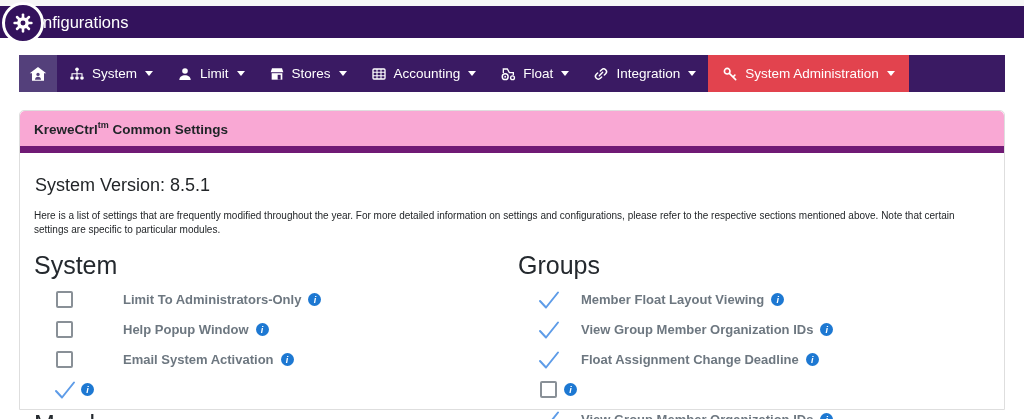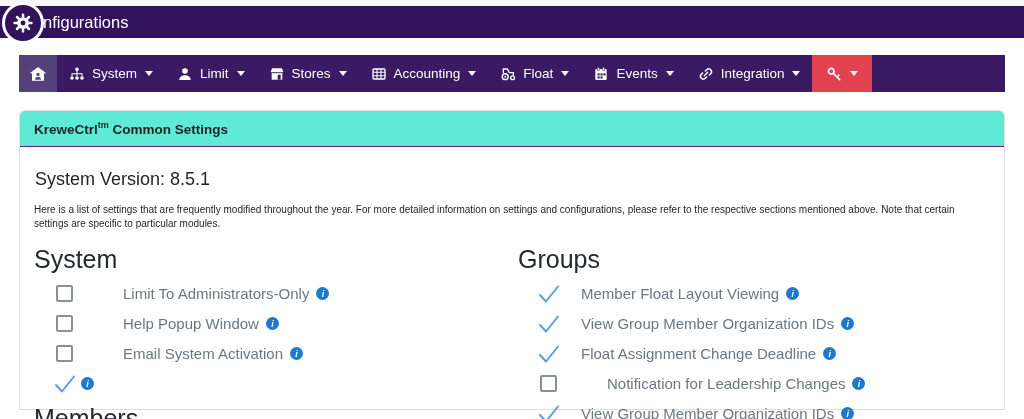--- a/index.html
+++ b/index.html
@@ -20,35 +20,35 @@
   .nav-item { display:flex; align-items:center; padding:0 12px; gap:7px; cursor:pointer; white-space:nowrap; }
   .nav-item.home { width:38px; padding:0; justify-content:center; background:#54407b; }
   .nav-item.highlighted { background:#e2434e; padding:0 14px; }
   .nav-ic { width:16px; height:16px; flex:0 0 auto; }
   .nav-item.home .nav-ic { width:18px; height:18px; }
   .caret { width:0; height:0; border-left:4px solid transparent; border-right:4px solid transparent;
     border-top:5px solid #fff; margin-left:1px; }
 
   
   .card { margin:18px 19px 0; border:1px solid #dedede; border-radius:5px 5px 0 0; height:300px; }
-  .card-header { background:#5eead4; border-bottom:1px solid #701a75; padding:9px 14px;
+  .card-header { background:#f9a8d4; border-bottom:7px solid #701a75; padding:9px 14px;
     font-size:13.5px; font-weight:bold; color:#1f2327; border-radius:5px 5px 0 0; }
   .card-header sup { font-size:9px; }
   .card-body { padding:16px 14px 0; color:#232629; }
   .version-line { font-size:18px; margin:6px 0 0 1px; }
   .description { font-size:10px; line-height:1.45; margin-top:13px; }
 
   .cols { display:grid; grid-template-columns:1fr 1fr; margin-top:8px; }
   .col.right { padding-left:6px; }
   .section-heading { font-size:25px; font-weight:400; color:#24292e; margin:5px 0 5px 0; }
   .setting-row { display:flex; align-items:center; height:30px; }
   .cbx { width:18px; height:18px; margin-left:22px; display:flex; align-items:center; justify-content:center; cursor:pointer; flex:0 0 auto; }
   .cbx.unchecked { width:17px; height:17px; border:2px solid #899097; border-radius:2px; background:#fff; }
   .cbx.checked svg { width:24px; height:24px; overflow:visible; }
-  .setting-label { margin-left:50px; font-size:15px; font-weight:normal; color:#6d7780;text-align:center; }
+  .setting-label { margin-left:50px; font-size:13px; font-weight:bold; color:#6d7780;text-align:center; }
   .cbx.checked + .setting-label { margin-left:23px; }
   .info { width:13px; height:13px; margin-left:7px; border-radius:50%; background:#1d78d2; color:#fff;
     font-size:9px; font-weight:bold; font-style:italic; display:inline-flex; align-items:center; justify-content:center;
     cursor:pointer; flex:0 0 auto; }
   svg.sprite { position:absolute; width:0; height:0; }
 </style>
 </head>
 <body>
 
 <svg class="sprite" xmlns="http://www.w3.org/2000/svg">
@@ -170,36 +170,30 @@
       </div>
       <div class="nav-item">
         <svg class="nav-ic">
           <use href="#tractor-icon"></use>
         </svg>
         <span class="nav-label">Float</span>
         <span class="caret"></span>
       </div>
       <div class="nav-item">
         <svg class="nav-ic">
-          <use href="#calendar-icon"></use>
-        </svg>
-        <span class="nav-label">Events</span>
-        <span class="caret"></span>
-      </div>
-      <div class="nav-item">
-        <svg class="nav-ic">
           <use href="#link-icon"></use>
         </svg>
         <span class="nav-label">Integration</span>
         <span class="caret"></span>
       </div>
       <div class="nav-item highlighted">
         <svg class="nav-ic">
           <use href="#key-icon"></use>
         </svg>
+        <span class="nav-label">System Administration</span>
         <span class="caret"></span>
       </div>
     </div>
 </nav>
 
 <section class="card">
   <div class="card-header">
     <span>KreweCtrl</span><sup>tm</sup><span> Common Settings</span>
   </div>
   <div class="card-body">
@@ -257,21 +251,20 @@
             <span class="cbx checked">
               <svg viewBox="0 0 24 24">
                 <path d="M3 13 L9 19.5 L21 4.5" fill="none" stroke="#5e9ce8" stroke-width="2" stroke-linecap="round" stroke-linejoin="round"></path>
               </svg>
             </span>
             <span class="setting-label">Float Assignment Change Deadline</span>
             <span class="info">i</span>
           </div>
           <div class="setting-row">
             <span class="cbx unchecked"></span>
-            <span class="setting-label">Notification for Leadership Changes</span>
             <span class="info">i</span>
           </div>
           <div class="setting-row">
             <span class="cbx checked">
               <svg viewBox="0 0 24 24">
                 <path d="M3 13 L9 19.5 L21 4.5" fill="none" stroke="#5e9ce8" stroke-width="2" stroke-linecap="round" stroke-linejoin="round"></path>
               </svg>
             </span>
             <span class="setting-label">View Group Member Organization IDs</span>
             <span class="info">i</span>

